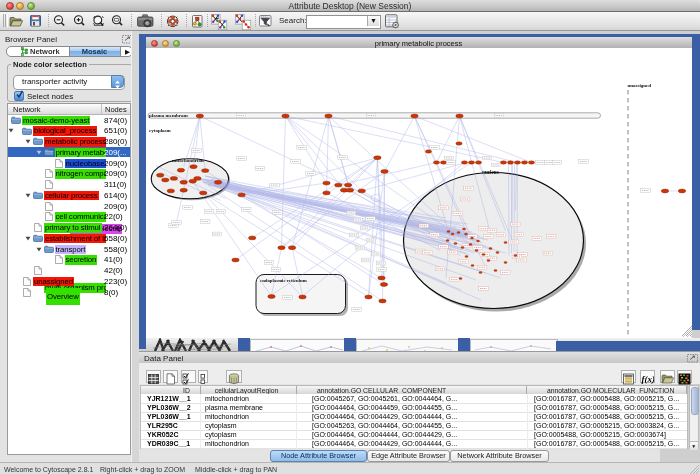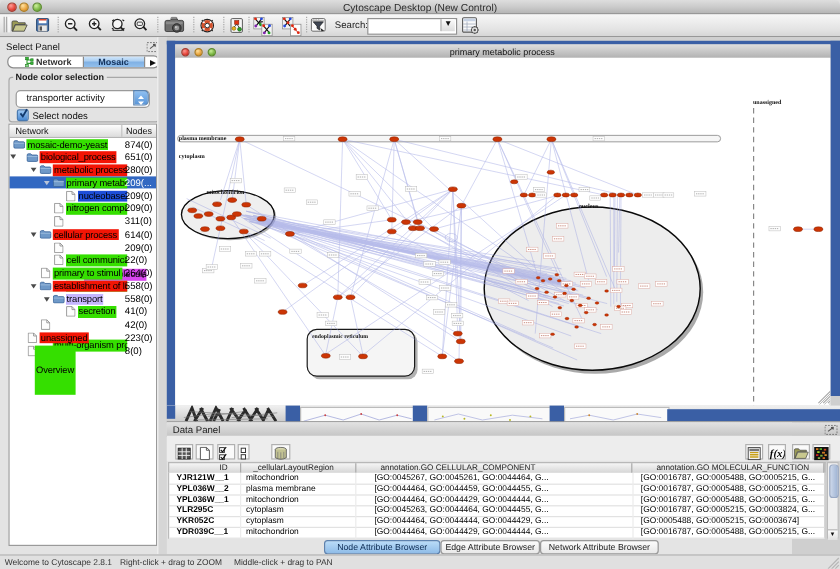--- a/index.html
+++ b/index.html
@@ -6,21 +6,21 @@
  font-family:"Liberation Sans",sans-serif;background:#e0e0e0;}
 .abs{position:absolute;}
 </style></head><body>
 
 <div class="abs" style="left:0;top:0;width:700px;height:11px;
  background:linear-gradient(#dedede,#cacaca 55%,#b5b5b5);
  border-bottom:1px solid #6e6e6e;border-radius:4px 4px 0 0;">
  <div class="abs" style="left:5.5px;top:2.4px;width:6px;height:6px;border-radius:50%;background:radial-gradient(circle at 35% 30%,#ff9d96,#e6443a 60%,#b32318);border:0.5px solid #a63b30;"></div>
  <div class="abs" style="left:16px;top:2.4px;width:6px;height:6px;border-radius:50%;background:radial-gradient(circle at 35% 30%,#ffe2a0,#e9a33c 60%,#c07c16);border:0.5px solid #ad7d21;"></div>
  <div class="abs" style="left:26.5px;top:2.4px;width:6px;height:6px;border-radius:50%;background:radial-gradient(circle at 35% 30%,#cdf09a,#7cb845 60%,#4e8c1e);border:0.5px solid #5d8c2e;"></div>
- <div class="abs" style="left:0;top:1px;width:700px;text-align:center;font-size:8.5px;color:#2c2c2c;">Cytoscape Desktop (New Control)</div>
+ <div class="abs" style="left:0;top:1px;width:700px;text-align:center;font-size:8.5px;color:#2c2c2c;">Attribute Desktop (New Session)</div>
 </div>
 
 <div class="abs" style="left:0;top:12px;width:700px;height:18px;
  background:linear-gradient(#f7f7f7,#e3e3e3 70%,#d6d6d6);border-bottom:1px solid #979797;">
 <div class="abs" style="left:2.5px;top:2px;width:1px;height:13px;border-left:1px solid #aaa;border-right:1px solid #fff;"></div>
     <div class="abs" style="left:5px;top:2px;width:1px;height:13px;border-left:1px solid #aaa;border-right:1px solid #fff;"></div>
     <div class="abs" style="left:48px;top:2px;width:0px;height:13px;border-left:1px dotted #a8a8a8;"></div>
     <div class="abs" style="left:130.7px;top:2px;width:0px;height:13px;border-left:1px dotted #a8a8a8;"></div>
     <div class="abs" style="left:161px;top:2px;width:0px;height:13px;border-left:1px dotted #a8a8a8;"></div>
     <div class="abs" style="left:186px;top:2px;width:0px;height:13px;border-left:1px dotted #a8a8a8;"></div>
@@ -134,21 +134,21 @@
     <svg class="abs" style="left:385px;top:2px" width="15" height="15" viewBox="0 0 15 15">
  <rect x="0.5" y="0.8" width="11.5" height="12" rx="1" fill="#fafafa" stroke="#555" stroke-width="0.9"></rect>
  <rect x="1.2" y="1.5" width="10.1" height="2.2" fill="#c6d2e4"></rect>
  <path d="M1 6 L11.5 6 M1 8.5 L11.5 8.5 M1 11 L11.5 11 M4.2 4 L4.2 12.6" stroke="#9aa6b8" stroke-width="0.6"></path>
  <circle cx="10.6" cy="11" r="2.8" fill="#e8e8e8" stroke="#444" stroke-width="0.7"></circle>
  <circle cx="10.6" cy="11" r="1" fill="#555"></circle>
  <path d="M10.6 7.8 L10.6 8.8 M10.6 13.2 L10.6 14.2 M7.4 11 L8.4 11 M12.8 11 L13.8 11 M8.3 8.7 L9 9.4 M12.2 12.6 L12.9 13.3 M12.9 8.7 L12.2 9.4 M9 12.6 L8.3 13.3" stroke="#444" stroke-width="0.8"></path>
 </svg>
   </div>
 <div class="abs" style="left:0;top:31px;width:139px;height:431px;background:#e3e3e3;">
-    <div class="abs" style="left:5px;top:4px;font-size:8px;color:#1a1a1a;">Select Panel</div>
+    <div class="abs" style="left:5px;top:4px;font-size:8px;color:#1a1a1a;">Browser Panel</div>
     <svg class="abs" style="left:122px;top:4px" width="12" height="9" viewBox="0 0 12 9">
  <rect x="0.5" y="0.5" width="10" height="7.5" fill="none" stroke="#777" stroke-width="0.8" stroke-dasharray="1.5,1"></rect>
  <path d="M3 5.5 L7.5 2 M7.5 2 L5.5 2.2 M7.5 2 L7.2 4" stroke="#555" stroke-width="0.9" fill="none"></path>
 </svg>
 <div class="abs" style="left:6px;top:14.5px;width:125px;height:9.5px;border:1px solid #8a8a8a;border-radius:5px;background:#fff;overflow:hidden;">
   <div class="abs" style="left:62px;top:0;width:50px;height:9.5px;background:linear-gradient(#d2e7fb,#a8ccf0 45%,#7fb0e4 50%,#93c0ec);border-left:1px solid #8a8a8a;border-right:1px solid #8a8a8a;"></div>
   <div class="abs" style="left:63px;top:0.5px;width:49px;text-align:center;font-size:7.5px;font-weight:bold;color:#15335c;">Mosaic</div>
   <div class="abs" style="left:23px;top:0.5px;font-size:7.5px;font-weight:bold;color:#333;">Network</div>
   <svg class="abs" style="left:13px;top:0.5px" width="9" height="9" viewBox="0 0 9 9">
    <path d="M2.5 1.5 L2.5 7.5 M2.5 3 L6.3 3 M2.5 5.8 L6.3 5.8" stroke="#2e9e2e" stroke-width="0.9" fill="none"></path>
@@ -292,21 +292,21 @@
       <svg class="abs" style="left:15px;top:172.75px" width="8" height="9" viewBox="0 0 8 9">
 <path d="M0.5 0.5 L5 0.5 L7.5 3 L7.5 8.5 L0.5 8.5 Z" fill="#fdfdfd" stroke="#8a8a8a" stroke-width="0.7"></path>
 <path d="M5 0.5 L5 3 L7.5 3" fill="none" stroke="#8a8a8a" stroke-width="0.7"></path>
       </svg>
       <div class="abs" style="left:25px;top:172.75px;max-width:71px;overflow:hidden;white-space:nowrap;background:#f31505;font-size:7.8px;letter-spacing:-0.1px;color:#000;line-height:9.5px;height:9.5px;padding:0 1px;">unassigned</div>
       <div class="abs" style="left:96px;top:172.75px;font-size:8px;color:#000;line-height:9.5px;">223(0)</div>
       <svg class="abs" style="left:15px;top:183.50px" width="8" height="9" viewBox="0 0 8 9">
 <path d="M0.5 0.5 L5 0.5 L7.5 3 L7.5 8.5 L0.5 8.5 Z" fill="#fdfdfd" stroke="#8a8a8a" stroke-width="0.7"></path>
 <path d="M5 0.5 L5 3 L7.5 3" fill="none" stroke="#8a8a8a" stroke-width="0.7"></path>
       </svg>
-      <div class="abs" style="left:21px;top:183.50px;max-width:71px;overflow:hidden;white-space:nowrap;background:#35df00;font-size:7.8px;letter-spacing:-0.1px;color:#000;line-height:9.5px;height:9.5px;padding:16px 1px;">Overview</div>
+      <div class="abs" style="left:38px;top:183.50px;max-width:71px;overflow:hidden;white-space:nowrap;background:#35df00;font-size:7.8px;letter-spacing:-0.1px;color:#000;line-height:9.5px;height:9.5px;padding:4px 1px;">Overview</div>
       <div class="abs" style="left:96px;top:183.50px;font-size:8px;color:#000;line-height:9.5px;">8(0)</div>
     </div>
   </div>
 <div class="abs" style="left:131px;top:31px;width:8px;height:431px;background:#d6d6d6;border-left:1px solid #f2f2f2;"></div>
 <div class="abs" style="left:139px;top:31px;width:561px;height:431px;background:#cfcfcf;">
 <div class="abs" style="left:0;top:2.5px;width:561px;height:304px;">
  <div class="abs" style="left:0;top:0;width:561px;height:3.5px;background:#3a5fa5;"></div>
  <div class="abs" style="left:0;top:0;width:6.5px;height:304px;background:#3a5fa5;"></div>
  <div class="abs" style="left:552.5px;top:0;width:8.5px;height:296px;background:#3a5fa5;"></div>
  <div class="abs" style="left:6.5px;top:3.5px;width:546px;height:10.5px;background:linear-gradient(#dedede,#b2b2b2);border-bottom:1px solid #7a7a7a;">

